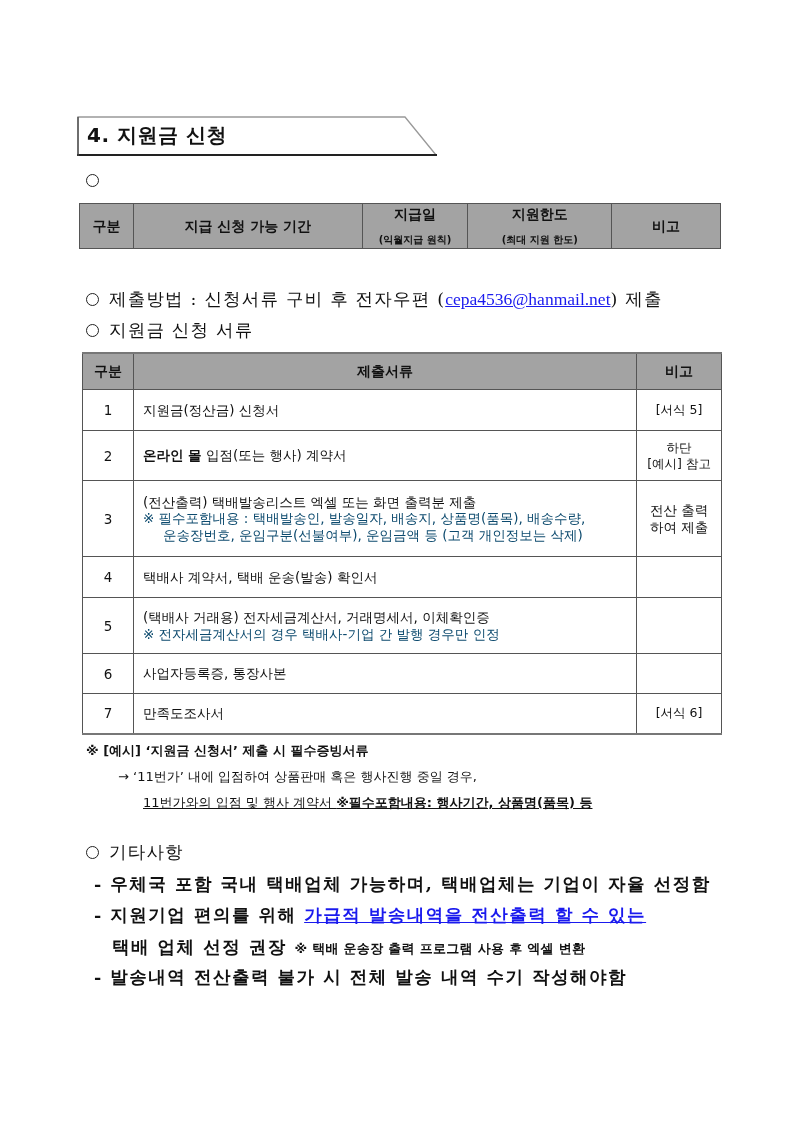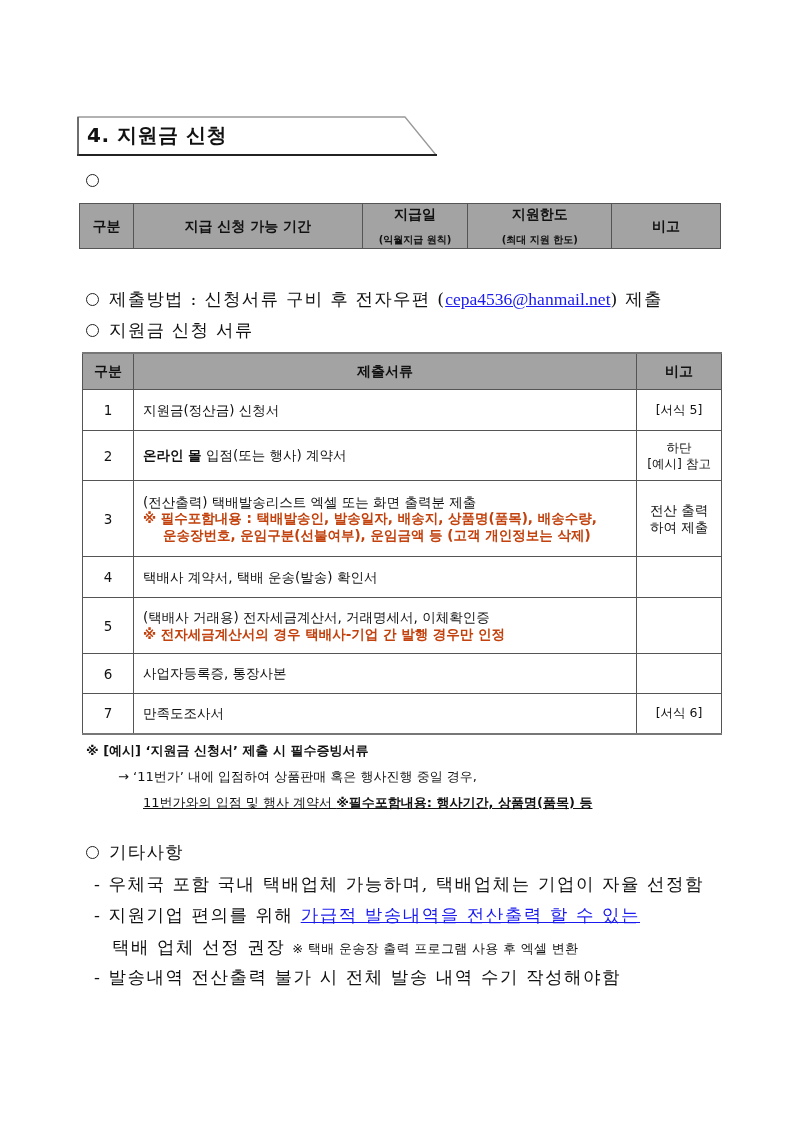--- a/index.html
+++ b/index.html
@@ -26,30 +26,30 @@
   #t1 th .sub { display:block; font-size:10px; font-weight:bold; margin-top:12px; }
   #t1 td { height:23px; font-size:14px; text-align:center; }
 
   
   #t2 { left:82px; top:352px; width:640px; border-top:2px solid #777; border-bottom:2px solid #777; }
   #t2 th { height:35px; font-size:14px; text-align:center; }
   #t2 td { font-size:13.5px; }
   #t2 td.num { text-align:center; }
   #t2 td.doc { padding-left:9px; line-height:1.2; }
   #t2 td.note { text-align:center; font-size:12.5px; line-height:1.25; }
-  .blue-bold { color:#c2410c; font-weight:bold; }
+  .blue-bold { color:#0c4a6e; font-weight:normal; }
   .b { font-weight:bold; }
   .indent { padding-left:20px; display:inline-block; }
 
   .ex-head { position:absolute; left:86px; top:742px; font-size:13px; font-weight:bold; }
   .ex-line1 { position:absolute; left:118px; top:768px; font-size:13px; }
   .ex-line2 { position:absolute; left:143px; top:794px; font-size:13px; text-decoration:underline; }
 
   .etc { position:absolute; left:86px; font-size:17.5px; white-space:nowrap; letter-spacing:1.2px; }
-  .dash-item { position:absolute; left:94px; font-size:17.5px; white-space:nowrap; letter-spacing:1.5px; }
+  .dash-item { position:absolute; left:94px; font-size:17.5px; white-space:nowrap; letter-spacing:1.5px;font-weight:bold; }
   .blue-ul { color:#1a1aee; text-decoration:underline; }
   .small-note { font-size:13px; letter-spacing:0.3px; }
 </style>
 </head>
 <body>
 
 <div class="sec-head">
   <svg width="362" height="42">
     <polyline points="1,40 1,1 328,1 359,39" fill="none" stroke="#999" stroke-width="1.3"></polyline>
     <line x1="0" y1="39" x2="360" y2="39" stroke="#222" stroke-width="2"></line>

